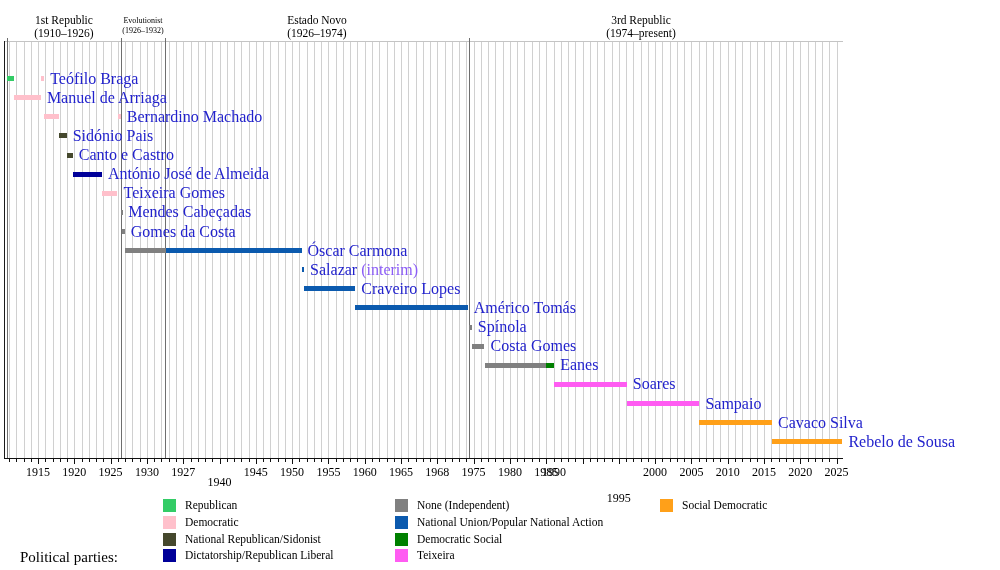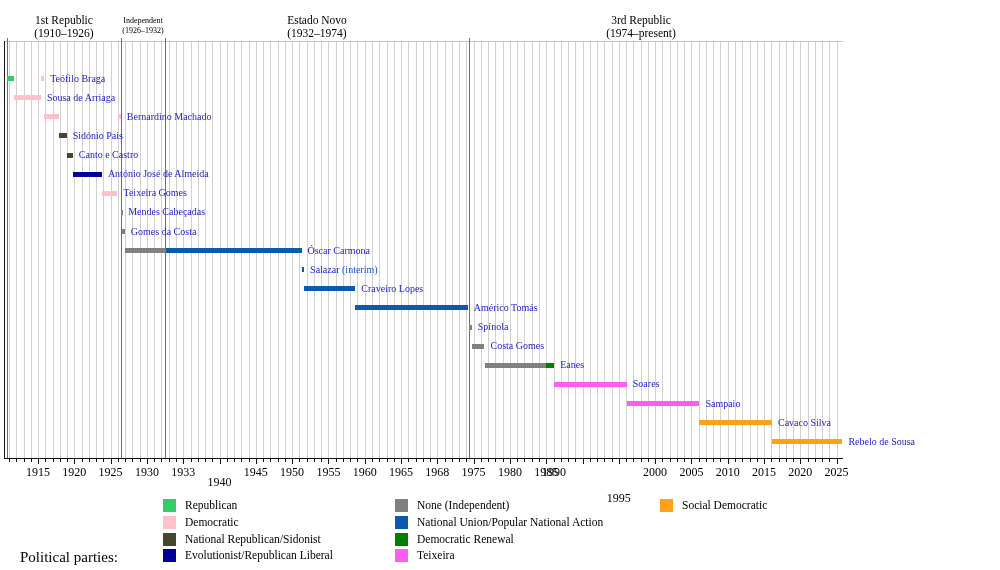--- a/index.html
+++ b/index.html
@@ -7,46 +7,46 @@
         font-family:Liberation Serif, serif;margin-top:8px;}
   .gridline{position:absolute;width:1px;background:#d0d0d0;}
   .eraline{position:absolute;width:1px;background:#6e6e6e;}
   .frameline{position:absolute;width:1px;background:#1a1a1a;}
   .topline{position:absolute;height:1px;background:#c4c4c4;}
   .axisline{position:absolute;height:1px;background:#111111;}
   .tick{position:absolute;width:1px;background:#111111;}
   .ticklabel{position:absolute;width:44px;margin-left:-22px;text-align:center;
              font-size:12px;color:#000;white-space:nowrap;}
   .bar{position:absolute;height:5px;}
-  .rowlabel{position:absolute;font-size:10px;line-height:16px;white-space:nowrap;}
+  .rowlabel{position:absolute;font-size:16px;line-height:16px;white-space:nowrap;}
   .rowlabel .nm{color:#2222cc;}
-  .rowlabel .sfx{color:#1d4ed8;}
+  .rowlabel .sfx{color:#8b5cf6;}
   .eralabel{position:absolute;width:180px;margin-left:-90px;text-align:center;color:#000;}
   .eralabel.big{font-size:11.5px;line-height:12.5px;}
   .eralabel.small{font-size:8px;line-height:10px;}
   .legend-title{position:absolute;left:20px;top:541px;font-size:15px;color:#000;}
   .swatch{position:absolute;width:13px;height:13px;}
   .legend-label{position:absolute;font-size:11.5px;line-height:13px;color:#000;white-space:nowrap;}
 </style>
 </head>
 <body>
 
 <div class="page">
   <div id="eras">
       <div class="eralabel big" style="left: 64px; top: 6px;">
         <div>1st Republic</div>
         <div>(1910–1926)</div>
       </div>
       <div class="eralabel small" style="left: 143px; top: 8px;">
-        <div>Independent</div>
+        <div>Evolutionist</div>
         <div>(1926–1932)</div>
       </div>
       <div class="eralabel big" style="left: 317px; top: 6px;">
         <div>Estado Novo</div>
-        <div>(1932–1974)</div>
+        <div>(1926–1974)</div>
       </div>
       <div class="eralabel big" style="left: 641px; top: 6px;">
         <div>3rd Republic</div>
         <div>(1974–present)</div>
       </div>
     </div>
   <div id="grid">
       <div class="gridline" style="left: 9px; top: 33px; height: 417px;"></div>
       <div class="gridline" style="left: 16.2px; top: 33px; height: 417px;"></div>
       <div class="gridline" style="left: 23.5px; top: 33px; height: 417px;"></div>
@@ -167,21 +167,21 @@
       <div class="eraline" style="left: 7.3px; top: 30px; height: 420px;"></div>
       <div class="eraline" style="left: 120.8px; top: 30px; height: 420px;"></div>
       <div class="eraline" style="left: 165.1px; top: 30px; height: 420px;"></div>
       <div class="eraline" style="left: 468.5px; top: 30px; height: 420px;"></div>
     </div>
   <div id="bars">
       <div class="bar" style="left: 7.3px; top: 68px; width: 7.1px; background: rgb(51, 204, 102);"></div>
       <div class="bar" style="left: 40.9px; top: 68px; width: 3.3px; background: rgb(255, 192, 203);"></div>
       <div class="rowlabel" style="left: 50.2px; top: 62.5px;"><span class="nm">Teófilo Braga</span></div>
       <div class="bar" style="left: 14.4px; top: 87.1px; width: 26.5px; background: rgb(255, 192, 203);"></div>
-      <div class="rowlabel" style="left: 46.9px; top: 81.6px;"><span class="nm">Sousa de Arriaga</span></div>
+      <div class="rowlabel" style="left: 46.9px; top: 81.6px;"><span class="nm">Manuel de Arriaga</span></div>
       <div class="bar" style="left: 44.2px; top: 106.2px; width: 15.2px; background: rgb(255, 192, 203);"></div>
       <div class="bar" style="left: 117.5px; top: 106.2px; width: 3.3px; background: rgb(255, 192, 203);"></div>
       <div class="rowlabel" style="left: 126.8px; top: 100.7px;"><span class="nm">Bernardino Machado</span></div>
       <div class="bar" style="left: 59.4px; top: 125.4px; width: 7.3px; background: rgb(69, 72, 45);"></div>
       <div class="rowlabel" style="left: 72.7px; top: 119.9px;"><span class="nm">Sidónio Pais</span></div>
       <div class="bar" style="left: 66.7px; top: 144.5px; width: 6.2px; background: rgb(69, 72, 45);"></div>
       <div class="rowlabel" style="left: 78.8px; top: 139px;"><span class="nm">Canto e Castro</span></div>
       <div class="bar" style="left: 72.8px; top: 163.6px; width: 29px; background: rgb(0, 0, 153);"></div>
       <div class="rowlabel" style="left: 107.9px; top: 158.1px;"><span class="nm">António José de Almeida</span></div>
       <div class="bar" style="left: 101.9px; top: 182.7px; width: 15.6px; background: rgb(255, 192, 203);"></div>
@@ -329,21 +329,21 @@
       <div class="tick" style="left: 800.3px; top: 450px; height: 6px;"></div>
       <div class="tick" style="left: 807.6px; top: 450px; height: 4px;"></div>
       <div class="tick" style="left: 814.8px; top: 450px; height: 4px;"></div>
       <div class="tick" style="left: 822.1px; top: 450px; height: 4px;"></div>
       <div class="tick" style="left: 829.3px; top: 450px; height: 4px;"></div>
       <div class="tick" style="left: 836.6px; top: 450px; height: 6px;"></div>
       <div class="ticklabel" style="left: 38px; top: 457px;">1915</div>
       <div class="ticklabel" style="left: 74.3px; top: 457px;">1920</div>
       <div class="ticklabel" style="left: 110.6px; top: 457px;">1925</div>
       <div class="ticklabel" style="left: 146.9px; top: 457px;">1930</div>
-      <div class="ticklabel" style="left: 183.2px; top: 457px;">1933</div>
+      <div class="ticklabel" style="left: 183.2px; top: 457px;">1927</div>
       <div class="ticklabel" style="left: 219.5px; top: 467px;">1940</div>
       <div class="ticklabel" style="left: 255.8px; top: 457px;">1945</div>
       <div class="ticklabel" style="left: 292.1px; top: 457px;">1950</div>
       <div class="ticklabel" style="left: 328.4px; top: 457px;">1955</div>
       <div class="ticklabel" style="left: 364.7px; top: 457px;">1960</div>
       <div class="ticklabel" style="left: 401px; top: 457px;">1965</div>
       <div class="ticklabel" style="left: 437.3px; top: 457px;">1968</div>
       <div class="ticklabel" style="left: 473.6px; top: 457px;">1975</div>
       <div class="ticklabel" style="left: 509.9px; top: 457px;">1980</div>
       <div class="ticklabel" style="left: 546.2px; top: 457px;">1985</div>
@@ -358,25 +358,25 @@
     </div>
   <div class="legend-title">Political parties:</div>
   <div id="legend">
       <div class="swatch" style="left: 163px; top: 491px; background: rgb(51, 204, 102);"></div>
       <div class="legend-label" style="left: 185px; top: 491px;">Republican</div>
       <div class="swatch" style="left: 163px; top: 507.8px; background: rgb(255, 192, 203);"></div>
       <div class="legend-label" style="left: 185px; top: 507.8px;">Democratic</div>
       <div class="swatch" style="left: 163px; top: 524.6px; background: rgb(69, 72, 45);"></div>
       <div class="legend-label" style="left: 185px; top: 524.6px;">National Republican/Sidonist</div>
       <div class="swatch" style="left: 163px; top: 541.4px; background: rgb(0, 0, 153);"></div>
-      <div class="legend-label" style="left: 185px; top: 541.4px;">Evolutionist/Republican Liberal</div>
+      <div class="legend-label" style="left: 185px; top: 541.4px;">Dictatorship/Republican Liberal</div>
       <div class="swatch" style="left: 395px; top: 491px; background: rgb(128, 128, 128);"></div>
       <div class="legend-label" style="left: 417px; top: 491px;">None (Independent)</div>
       <div class="swatch" style="left: 395px; top: 507.8px; background: rgb(11, 90, 174);"></div>
       <div class="legend-label" style="left: 417px; top: 507.8px;">National Union/Popular National Action</div>
       <div class="swatch" style="left: 395px; top: 524.6px; background: rgb(0, 128, 0);"></div>
-      <div class="legend-label" style="left: 417px; top: 524.6px;">Democratic Renewal</div>
+      <div class="legend-label" style="left: 417px; top: 524.6px;">Democratic Social</div>
       <div class="swatch" style="left: 395px; top: 541.4px; background: rgb(255, 92, 242);"></div>
       <div class="legend-label" style="left: 417px; top: 541.4px;">Teixeira</div>
       <div class="swatch" style="left: 660px; top: 491px; background: rgb(255, 160, 25);"></div>
       <div class="legend-label" style="left: 682px; top: 491px;">Social Democratic</div>
     </div>
 </div>
 
 </body></html>

